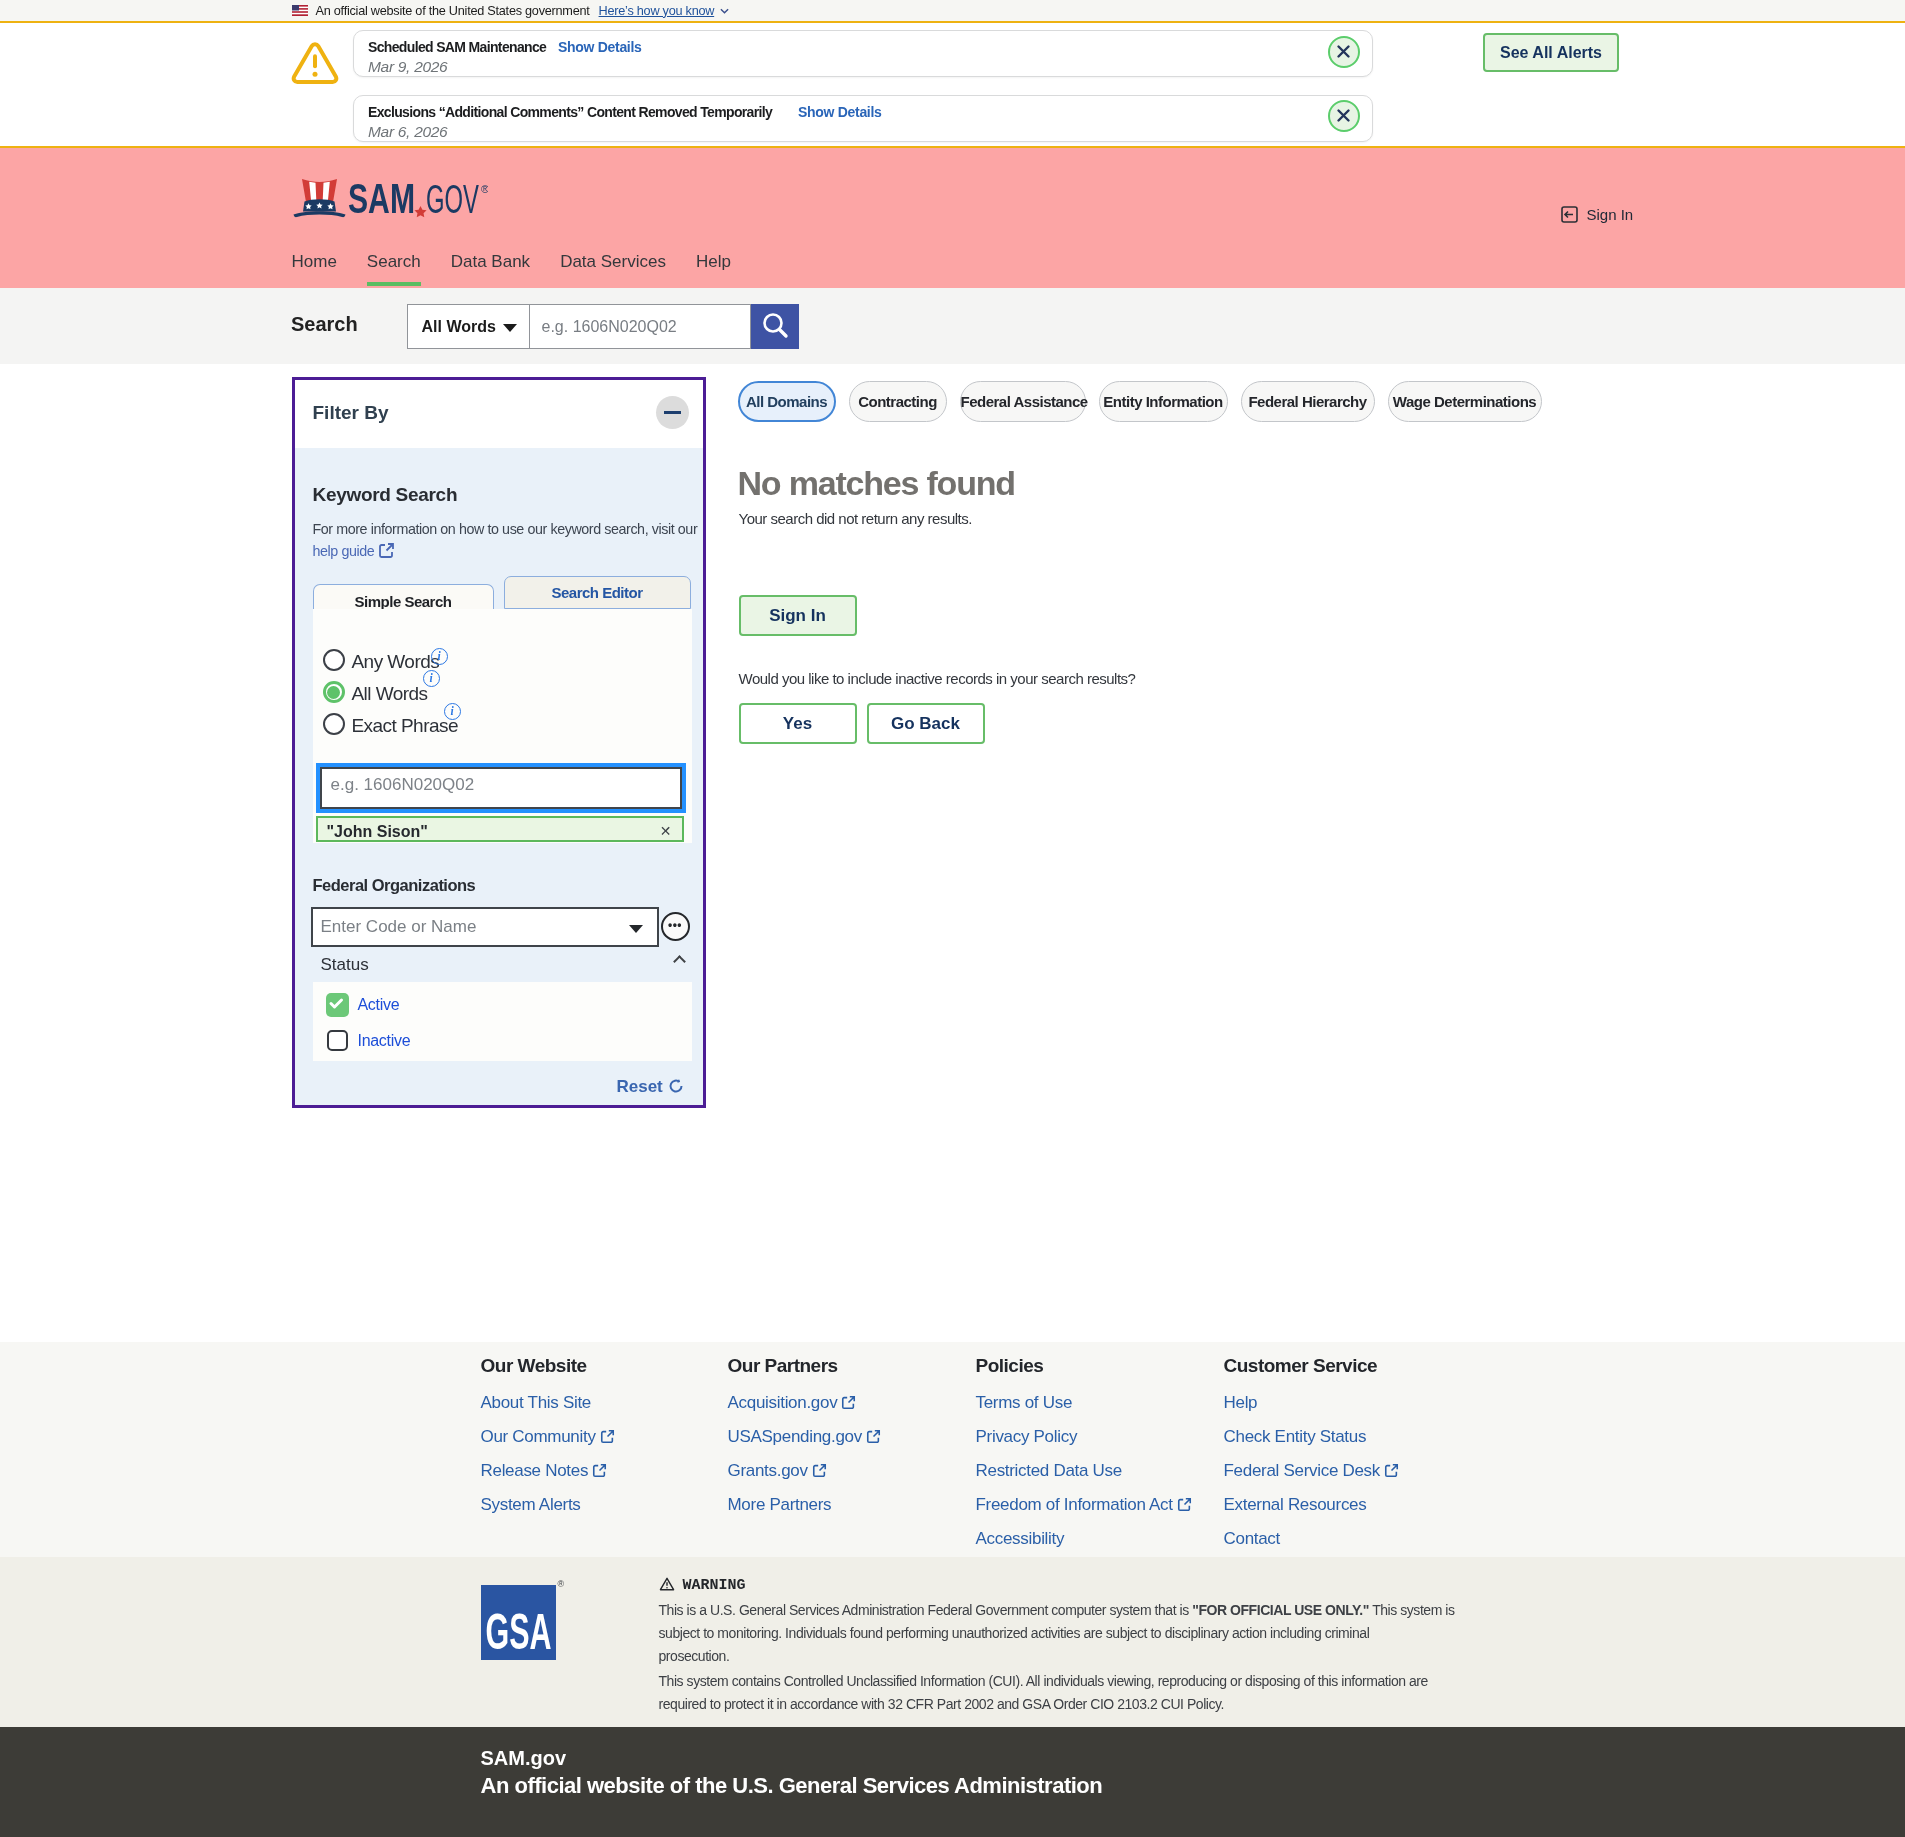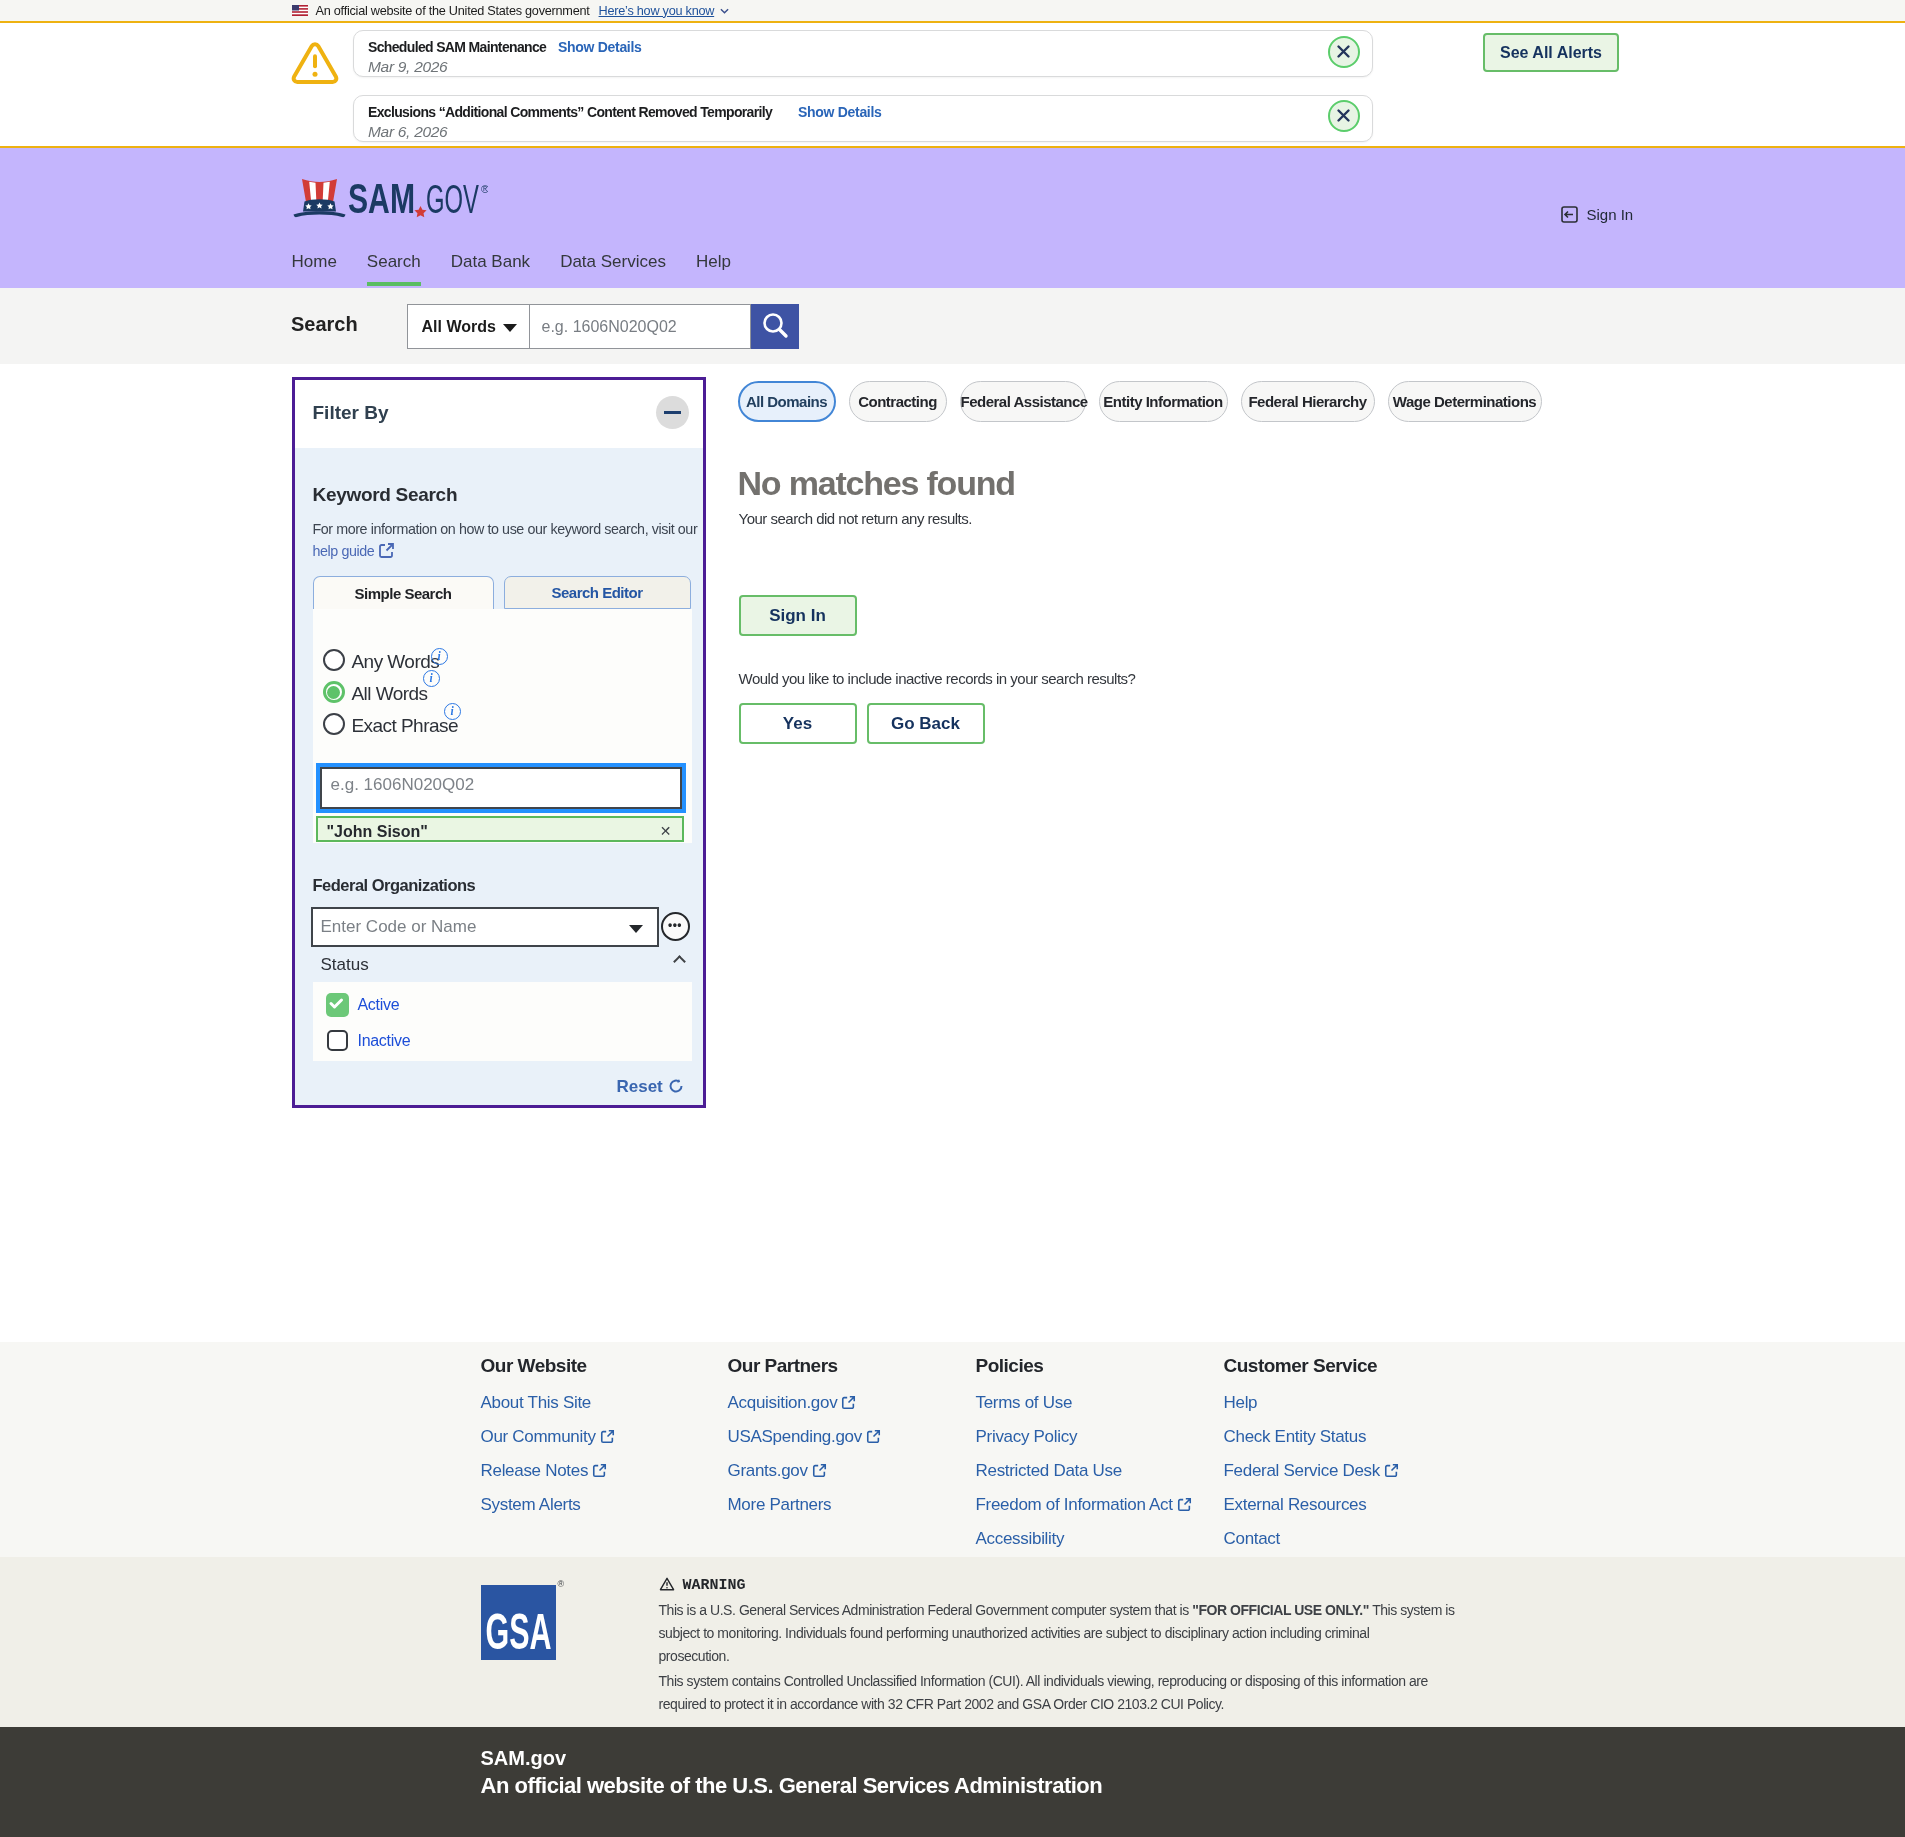--- a/index.html
+++ b/index.html
@@ -14,21 +14,21 @@
 
 .alerts { background:#fff; border-bottom:2px solid #eeb211; position:relative; height:125px;text-decoration:underline; }
 .alerts .tri { position:absolute; left:291px; top:19px; }
 .alertbox { position:absolute; left:353px; width:1020px; background:#fff; border:1px solid #d9dadb; border-radius:10px; padding:8px 50px 8px 14px; box-shadow:0 1px 2px rgba(0,0,0,0.05); }
 .alertbox .t { font-size:14px; letter-spacing:-0.65px; font-weight:bold; color:#1c1d1f; white-space:nowrap; }
 .alertbox .t a { position:absolute; color:#2a65b8; text-decoration:none; font-weight:bold; letter-spacing:-0.3px; }
 .alertbox .d { font-size:15.5px; letter-spacing:-0.3px; font-style:italic; color:#6f7478; margin-top:3px; }
 .aclose { position:absolute; width:32px; height:32px; border:2.5px solid #5bcd6b; border-radius:50%; background:#e7f4e4; }
 .seeall { position:absolute; left:1483px; top:10px; width:136px; height:39px; background:#eaf5e5; border:2px solid #67bd68; border-radius:4px; font-weight:bold; font-size:16px; color:#15325e; text-align:center; line-height:35px; }
 
-.hdr { background:#c4b5fd; height:140px; position:relative;text-align:center; }
+.hdr { background:#fca5a5; height:140px; position:relative;text-align:center; }
 .signin-top { position:absolute; left:1269px; top:58px; font-size:15px; color:#212936; display:flex; align-items:center; gap:9px; white-space:nowrap; }
 
 .nav { position:absolute; left:0; top:104px; font-size:17px; color:#34383c; }
 .nav span { display:inline-block; }
 
 .sband { background:#f4f4f3; height:76px; position:relative; }
 .sband .lbl { position:absolute; left:291px; top:25px; font-size:20px; font-weight:bold; color:#222; }
 .sel { position:absolute; left:115px; top:16px; width:123px; height:45px; background:#fff; border:1px solid #919499; font-size:16px; font-weight:bold; color:#1b1b1b; line-height:43px; padding-left:14px; }
 .sel .tri-dn { position:absolute; right:12px; top:19px; width:0; height:0; border-left:7px solid transparent; border-right:7px solid transparent; border-top:8px solid #1b1b1b; }
 .sinput { position:absolute; left:238px; top:16px; width:221px; height:45px; background:#fff; border:1px solid #919499; border-left:none; font-size:16px; color:#787d83; line-height:43px; padding-left:12px; }
@@ -39,21 +39,21 @@
 .fpanel { position:absolute; left:0; top:13px; width:414px; height:731px; border:3px solid #4c1d95; background:#e9f1f9; }
 .fpanel .fhead { height:68px; background:#fff; position:relative; }
 .fpanel .fhead .ttl { position:absolute; left:18px; top:22px; font-size:19px; font-weight:bold; color:#30404f; }
 .fpanel .fhead .minus { position:absolute; right:14px; top:16px; width:33px; height:33px; border-radius:50%; background:#dcdcdc; }
 .fpanel .fhead .minus::after { content:""; position:absolute; left:8px; top:15px; width:17px; height:2.5px; background:#1c3e6e; }
 .fbody { padding:0 18px; position:relative; }
 .kwttl { font-size:19px; font-weight:bold; letter-spacing:-0.3px; color:#292d33; position:absolute; left:18px; top:36px; }
 .kwp { position:absolute; left:18px; top:70px; width:382px; font-size:14.3px; letter-spacing:-0.42px; color:#3d4551; line-height:22px; }
 .kwp a { color:#4a68b5; text-decoration:none; }
 .tabs { position:absolute; left:18px; top:128px; width:378px; height:33px; }
-.tab1 { position:absolute; left:0; top:0; width:181px; height:35px; background:#fbfaf6; border:1px solid #8caede; border-bottom:none; border-radius:7px 7px 0 0; font-size:15px; letter-spacing:-0.5px; font-weight:bold; color:#1f2125; text-align:center; line-height:33px; }
+.tab1 { position:absolute; left:0; top:8px; width:181px; height:35px; background:#fbfaf6; border:1px solid #8caede; border-bottom:none; border-radius:7px 7px 0 0; font-size:15px; letter-spacing:-0.5px; font-weight:bold; color:#1f2125; text-align:center; line-height:33px; }
 .tab2 { position:absolute; left:191px; top:0; width:187px; height:33px; background:#f2f1ea; border:1px solid #8caede; border-radius:7px 7px 0 0; font-size:15px; letter-spacing:-0.5px; font-weight:bold; color:#2456a4; text-align:center; line-height:31px; }
 .simplebox { position:absolute; left:18px; top:161px; width:379px; height:234px; background:#fdfdfb; }
 .radio { position:absolute; width:22px; height:22px; border:2px solid #3c4047; border-radius:50%; background:#fff; }
 .radio.on { border:3px solid #5ec269; }
 .radio.on::after { content:""; position:absolute; left:1.5px; top:1.5px; width:13px; height:13px; border-radius:50%; background:#5ec269; }
 .rlab { position:absolute; font-size:19px; letter-spacing:-0.55px; color:#2d3138; }
 .ibadge { position:absolute; width:17px; height:17px; border:1.6px solid #2c78e4; border-radius:50%; color:#2c78e4; text-align:center; font-family:"Liberation Serif", serif; font-style:italic; font-weight:bold; font-size:11.5px; line-height:14px; }
 .kwin { position:absolute; left:7px; top:158px; width:362px; height:42px; border:2px solid #40454b; outline:4px solid #2491ff; background:#fff; font-size:17px; color:#7d8288; line-height:31px; padding-left:9px; }
 .chip { position:absolute; left:3px; top:207px; width:368px; height:26px; background:#eaf6e3; border:2px solid #5cb85c; font-size:16px; font-weight:bold; color:#26292e; line-height:27px; padding-left:9px; }
 .chip .x { position:absolute; right:10px; top:0; font-weight:normal; color:#3f4348; font-size:14px; }

